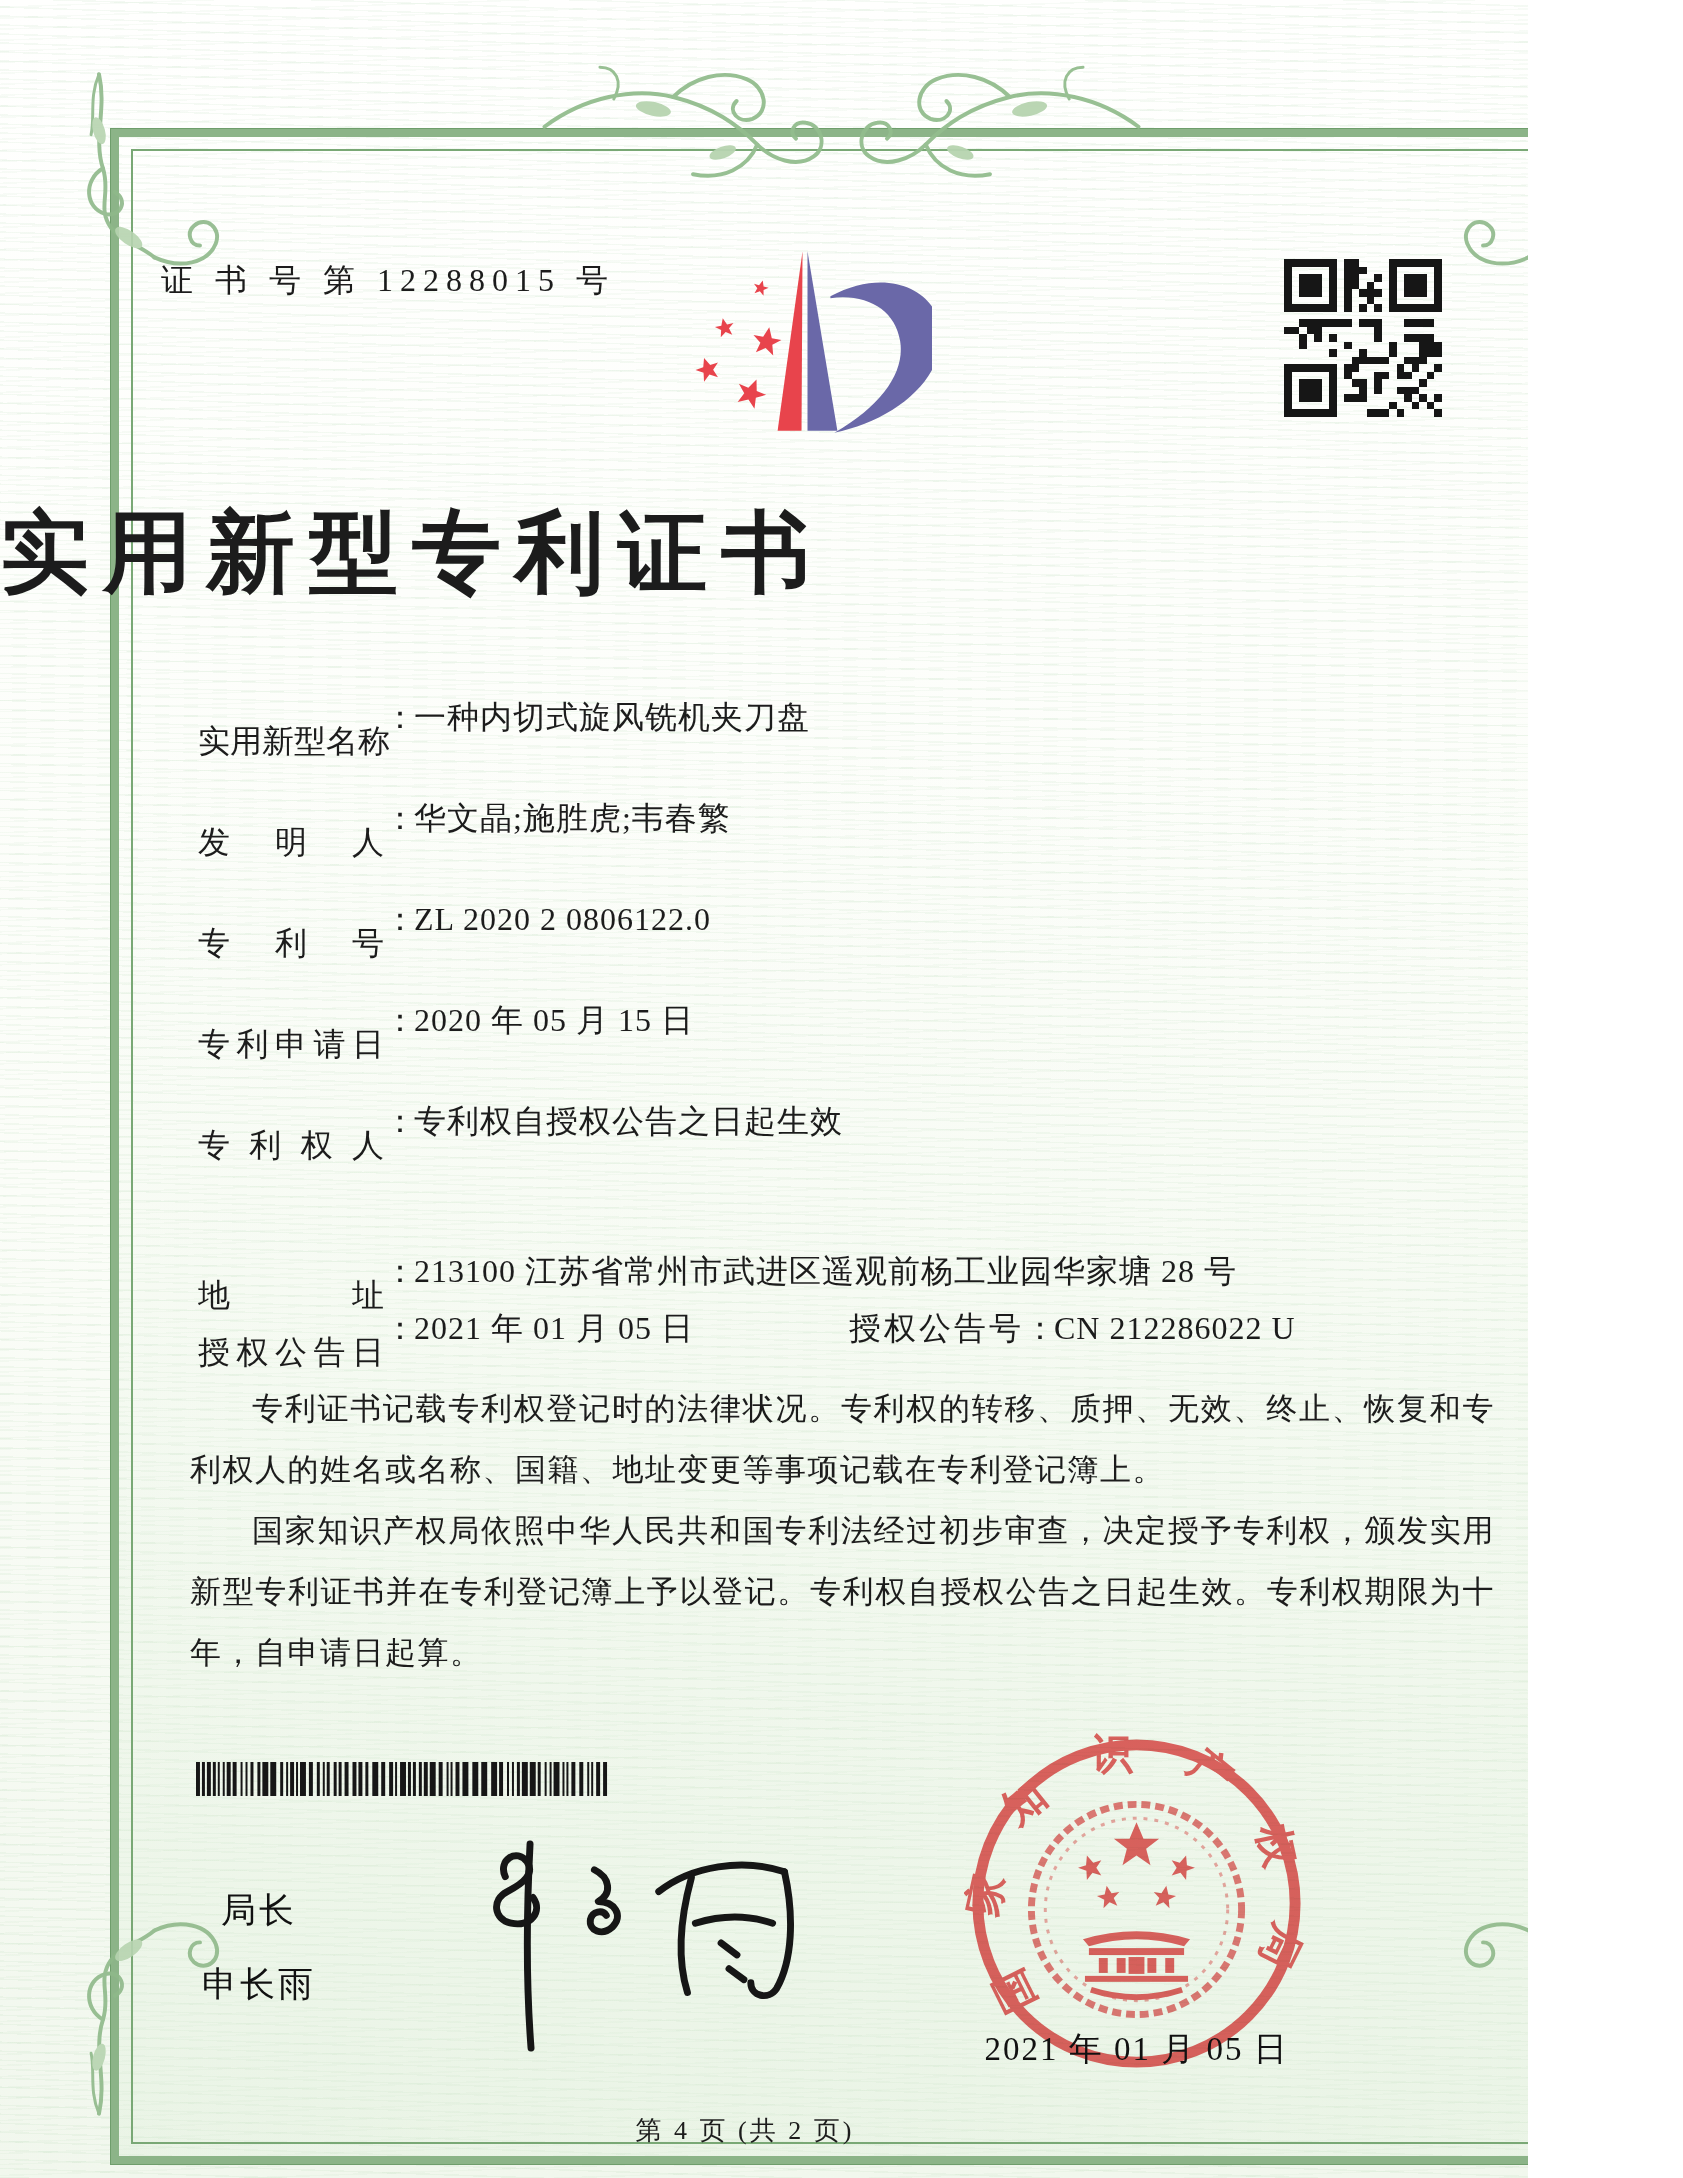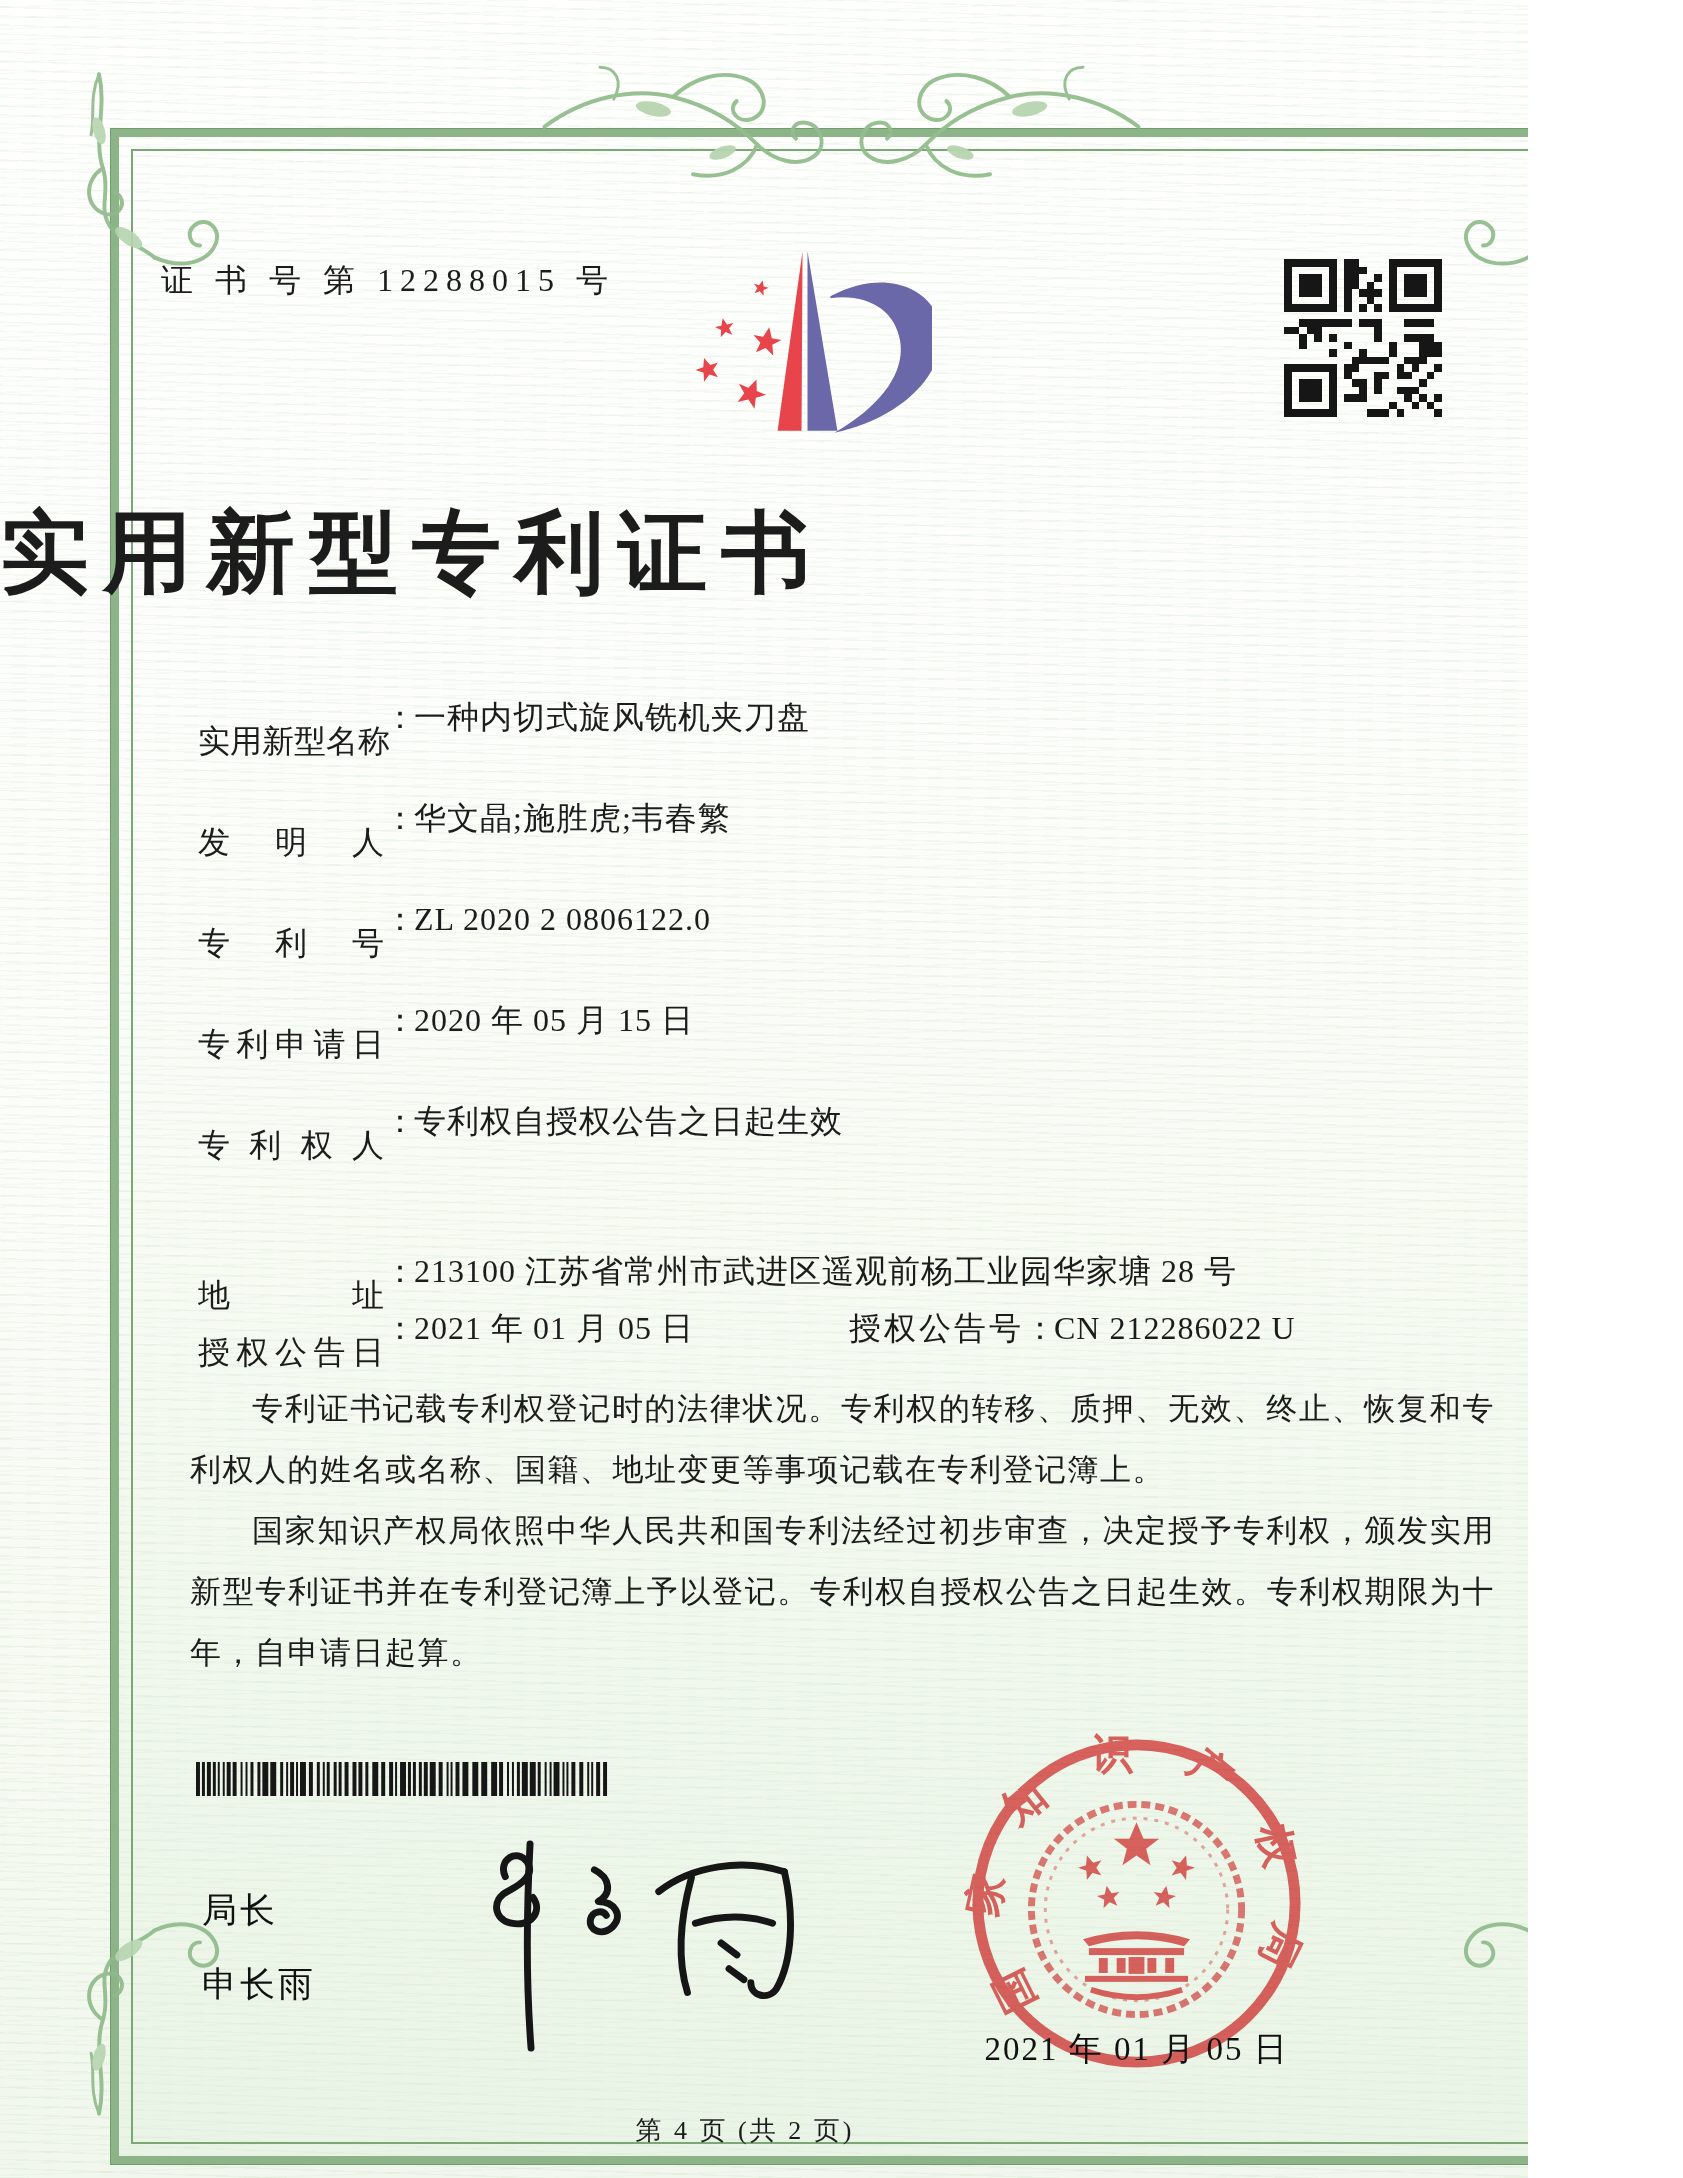--- a/index.html
+++ b/index.html
@@ -38,21 +38,21 @@
   .fvalue{letter-spacing:1px;}
   .pair2{position:absolute;left:612px;top:0;white-space:nowrap;margin-left:39px;}
   .pair2 .flabel2{letter-spacing:3px;}
   .bodytext{
     position:absolute;left:190px;top:1378px;width:1305px;
     font-size:31px;line-height:61px;text-align:justify;letter-spacing:1.5px;
   }
   .bodytext p{margin:0;text-indent:2em;}
   .barcode{position:absolute;left:196px;top:1762px;width:416px;height:34px;}
   .officer{position:absolute;left:202px;top:1887px;font-family:"Liberation Sans","DejaVu Sans",sans-serif;font-size:35px;letter-spacing:3px;color:#111;}
-  .officer div{margin-bottom:27px;}
+  .officer div{margin-bottom:27px;text-align:center;}
   .sig{position:absolute;left:436px;top:1832px;width:396px;height:228px;}
   .seal{position:absolute;left:964px;top:1731px;width:345px;height:345px;opacity:.93;mix-blend-mode:multiply;}
   .seal-date{position:absolute;left:968px;top:2027px;width:337px;text-align:center;font-size:33px;letter-spacing:2px;color:#111;white-space:nowrap;}
   .footer{position:absolute;left:547px;top:2113px;width:396px;text-align:center;font-size:26px;letter-spacing:3px;}
 </style>
 </head>
 <body>
 
 <div class="page">
 

